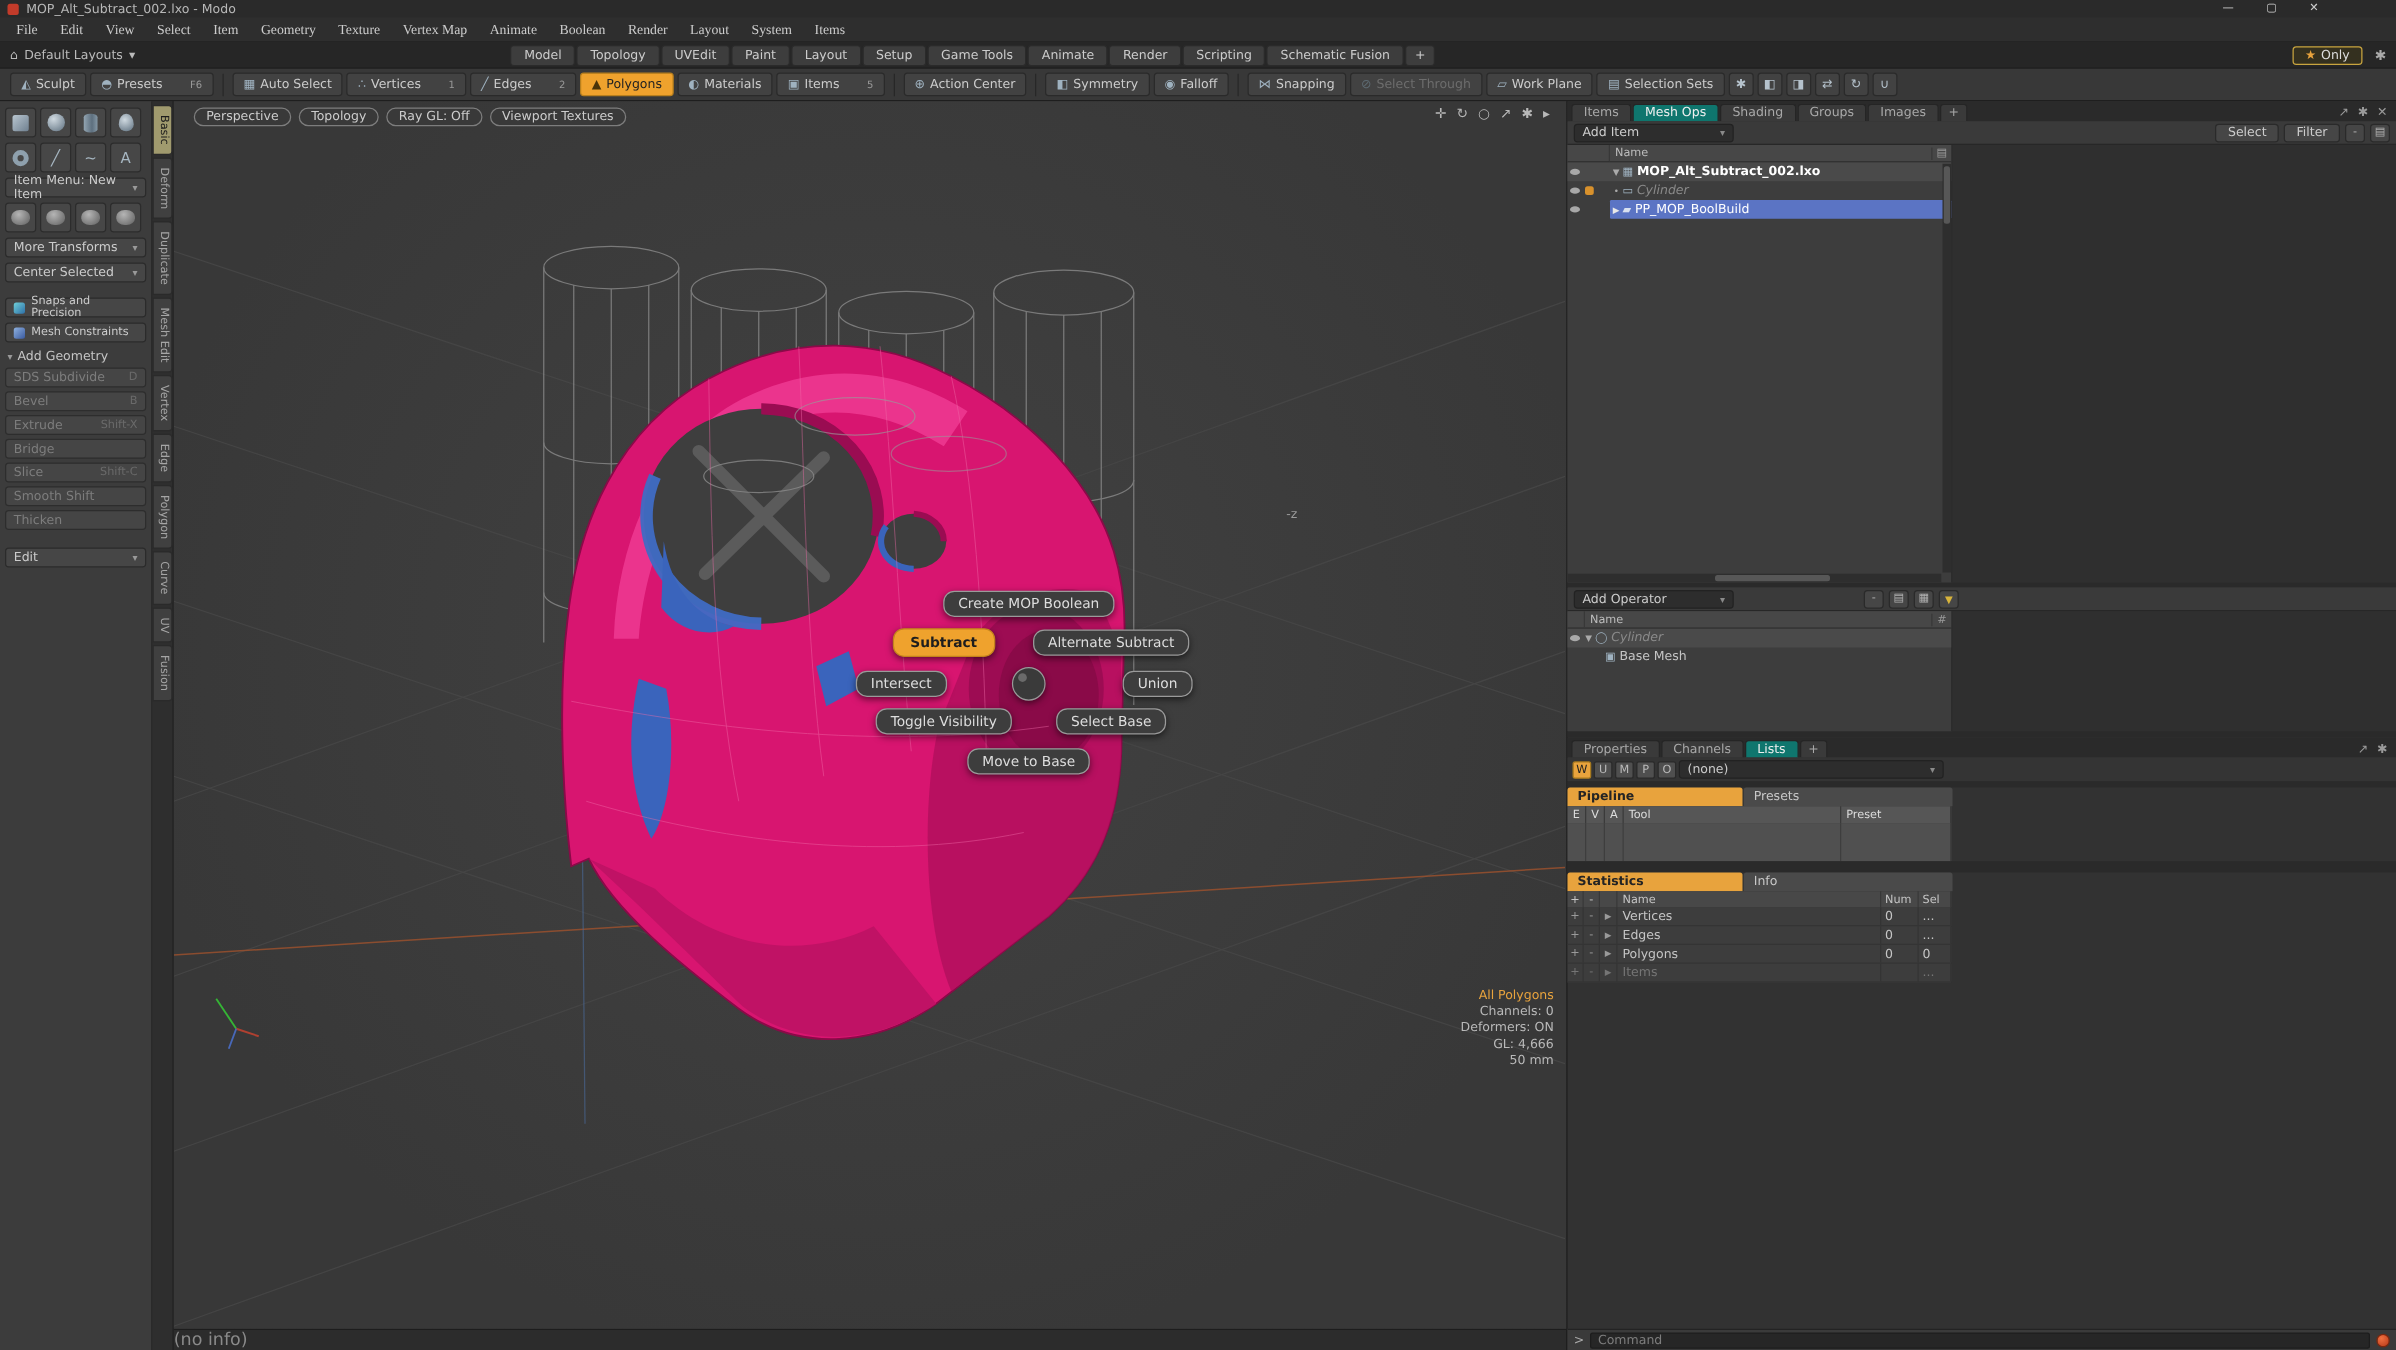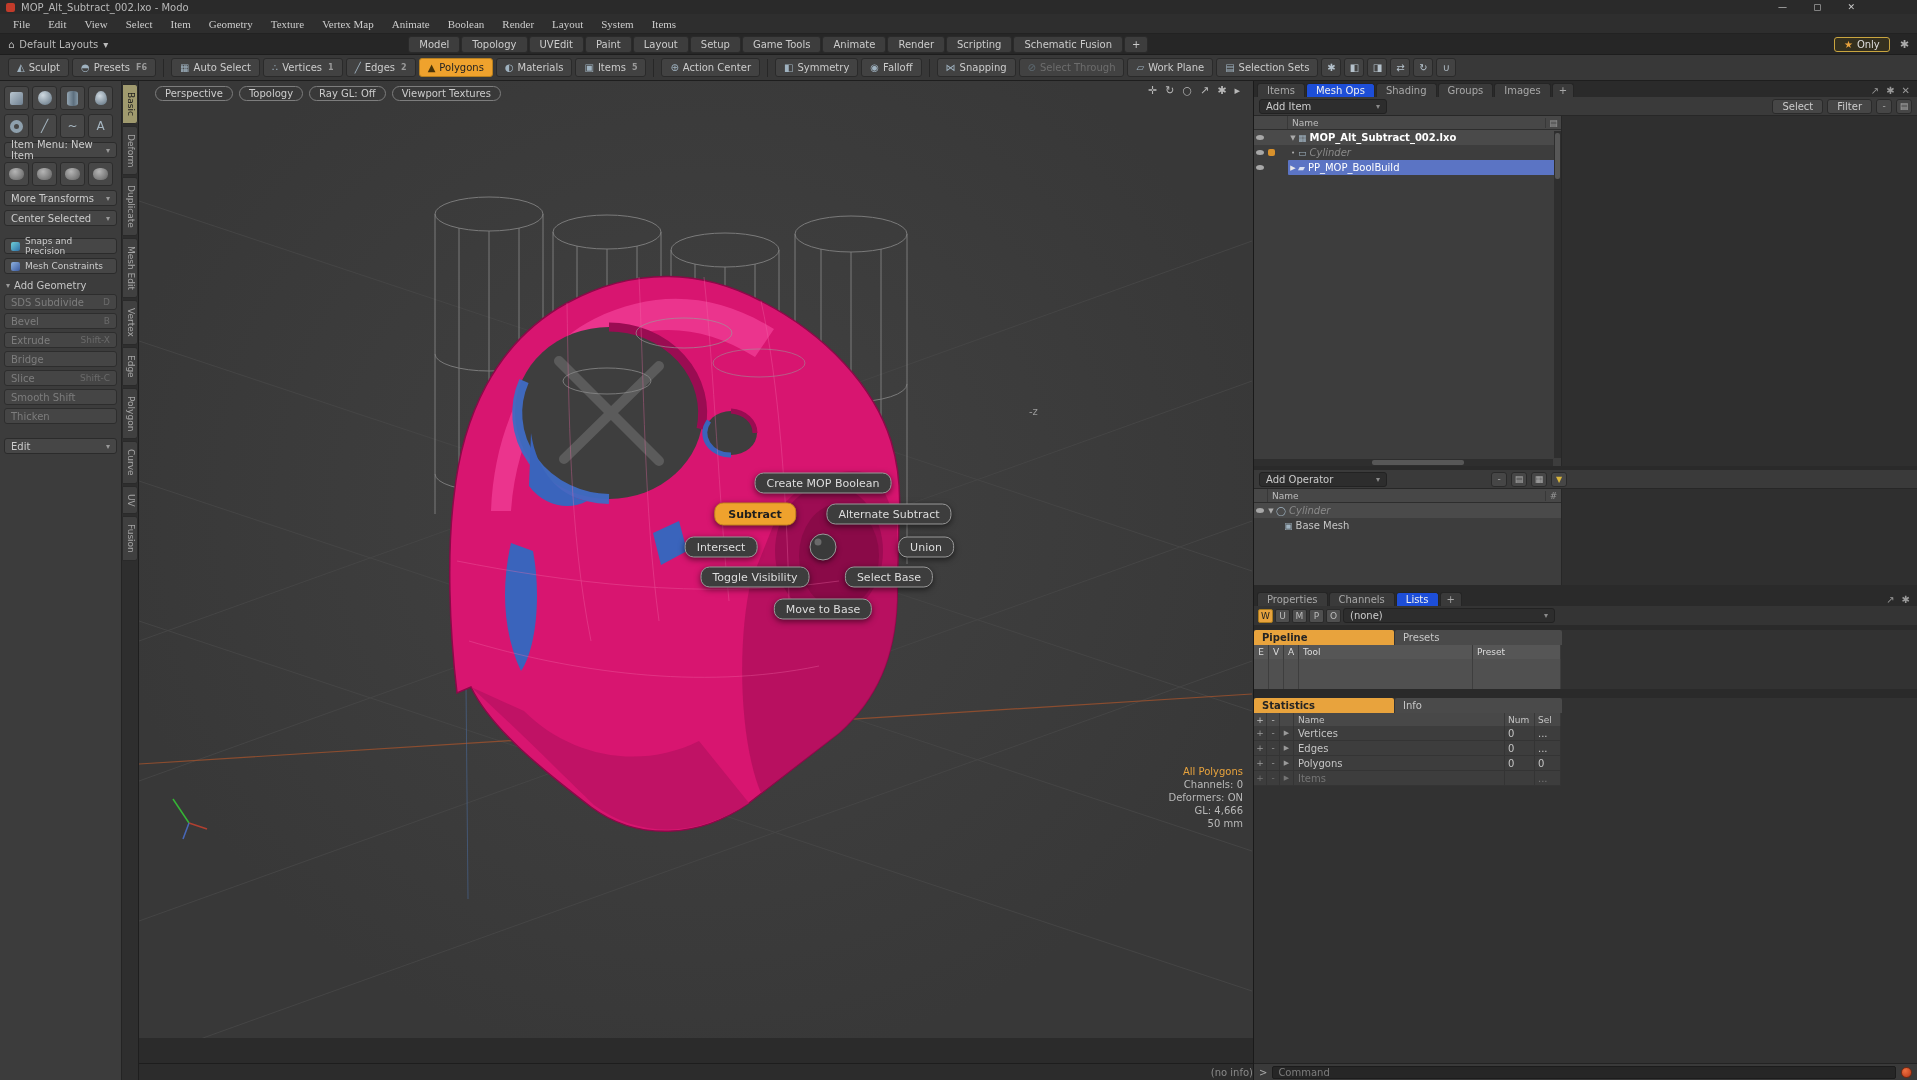--- a/index.html
+++ b/index.html
@@ -19,21 +19,21 @@
   .lb-right { margin-left:auto; display:flex; align-items:center; gap:10px; }
   .only-pill { display:flex; align-items:center; gap:4px; border:1px solid #c9a53f; border-radius:3px; background:#34301f; padding:1px 9px; font-size:10px; color:#dddddd; }
   .star { color:#e8a33d; font-size:10px; }
   .gear { color:#aaaaaa; font-size:11px; }
   .toolbar { height:26px; background:#383838; border-bottom:1px solid #1e1e1e; display:flex; align-items:center; gap:3px; padding:0 8px; }
   .tb-btn { display:flex; align-items:center; gap:4px; background:#424242; border:1px solid #2a2a2a; border-radius:3px; padding:2px 8px; font-size:10px; color:#cccccc; height:19px; }
   .tb-btn .tbi { font-size:10px; color:#9fb2c0; }
   .tb-btn.active { background:#efa22d; border-color:#b87f1d; color:#222222; }
   .tb-btn.active .tbi { color:#4a3408; }
   .tb-btn.dim { color:#6d6d6d; } .tb-btn.dim .tbi { color:#5d6a72; }
-  .tb-badge { font-size:8px; color:#9a9a9a; margin-left:2px;font-weight:bold; }
+  .tb-badge { font-size:8px; color:#9a9a9a; margin-left:18px; }
   .tb-sep { width:1px; height:18px; background:#272727; margin:0 4px; }
   .tb-iconbtn { width:20px; height:19px; background:#424242; border:1px solid #2a2a2a; border-radius:3px; display:flex; align-items:center; justify-content:center; font-size:10px; color:#b5c2cc; }
   .main { display:flex; height:999px; }
   
   .lpanel { width:122px; background:#3c3c3c; border-right:1px solid #242424; padding:5px 4px; flex:none; }
   .prim-grid { display:flex; gap:3px; margin-bottom:4px; }
   .prim { width:25px; height:24px; background:#474747; border:1px solid #2c2c2c; border-radius:3px; display:flex; align-items:center; justify-content:center; }
   .shape-cube { width:13px; height:13px; background:linear-gradient(135deg,#b9c6d0,#6f8090); border-radius:2px; }
   .shape-sphere { width:14px; height:14px; border-radius:50%; background:radial-gradient(circle at 35% 30%,#cfd9e0,#5d6f7e); }
   .shape-cyl { width:11px; height:15px; background:linear-gradient(90deg,#93a5b2,#5d6f7e 60%,#8497a5); border-radius:45%/18%; }
@@ -65,26 +65,26 @@
   .vp-overlay .hl { color:#e8a33d; }
   .axis-z { position:absolute; left:890px; top:325px; font-size:10px; color:#9a9a9a; z-index:4; }
   .scene { position:absolute; inset:0; }
   
   .pie-btn { position:absolute; transform:translate(-50%,-50%); background:#3d3d3d; border:1px solid #9a9a9a; border-radius:9px;
     color:#dddddd; font-size:11px; padding:3px 11px; white-space:nowrap; box-shadow:0 2px 6px rgba(0,0,0,.55); z-index:10; }
   .pie-btn.orange { background:#efa22d; border-color:#c3831c; color:#1e1e1e; font-weight:bold; padding:4px 13px; }
   .pie-hub { position:absolute; transform:translate(-50%,-50%); width:27px; height:27px; border-radius:50%; background:#3a3a3a;
     border:1px solid #999999; box-shadow:0 2px 5px rgba(0,0,0,.5); z-index:9; }
   .pie-hub::after { content:""; position:absolute; left:4px; top:4px; width:7px; height:7px; border-radius:50%; background:#6a6a6a; }
-  .statusbar { height:17px; background:#2c2c2c; border-top:1px solid #1d1d1d; display:flex; align-items:center; justify-content:flex-end; font-size:10px; color:#8a8a8a;margin-top:25px; }
+  .statusbar { height:17px; background:#2c2c2c; border-top:1px solid #1d1d1d; display:flex; align-items:center; justify-content:flex-start; font-size:14px; color:#8a8a8a; }
   
   .rpanel { width:664px; flex:none; background:#323232; border-left:1px solid #1a1a1a; display:flex; flex-direction:column; }
   .rp-tabs { height:16px; background:#2a2a2a; display:flex; align-items:flex-end; padding:0 3px; gap:1px; }
   .rp-tab { background:#3a3a3a; border:1px solid #252525; border-bottom:none; border-radius:3px 3px 0 0; padding:1px 9px; font-size:10px; color:#a8a8a8; }
-  .rp-tab.active { background:#1d4ed8; color:#efefef; }
+  .rp-tab.active { background:#0f766e; color:#efefef; }
   .rp-tab.plus { padding:1px 6px; }
   .rp-tabicons { margin-left:auto; display:flex; gap:7px; font-size:10px; color:#9a9a9a; padding:0 4px 1px 0; }
   .rp-toolbar { height:19px; background:#3a3a3a; border-bottom:1px solid #272727; display:flex; align-items:center; gap:4px; padding:0 5px; }
   .dd { width:128px; background:#2d2d2d; border:1px solid #222222; border-radius:3px; color:#cccccc; font-size:10px;
     display:flex; align-items:center; justify-content:space-between; padding:1px 6px; height:15px; }
   .dd .caret { color:#8a8a8a; font-size:8px; }
   .btn-sm { background:#464646; border:1px solid #2a2a2a; border-radius:3px; padding:1px 9px; font-size:10px; color:#cccccc; height:15px; display:flex; align-items:center; }
   .ibtn { width:16px; height:15px; background:#464646; border:1px solid #2a2a2a; border-radius:3px; display:flex; align-items:center; justify-content:center; font-size:9px; color:#b0b0b0; }
   .tree-wrap { height:350px; display:flex; background:#2f2f2f; }
   .tree-inner { width:308px; background:#3d3d3d; border-right:1px solid #272727; position:relative; }

